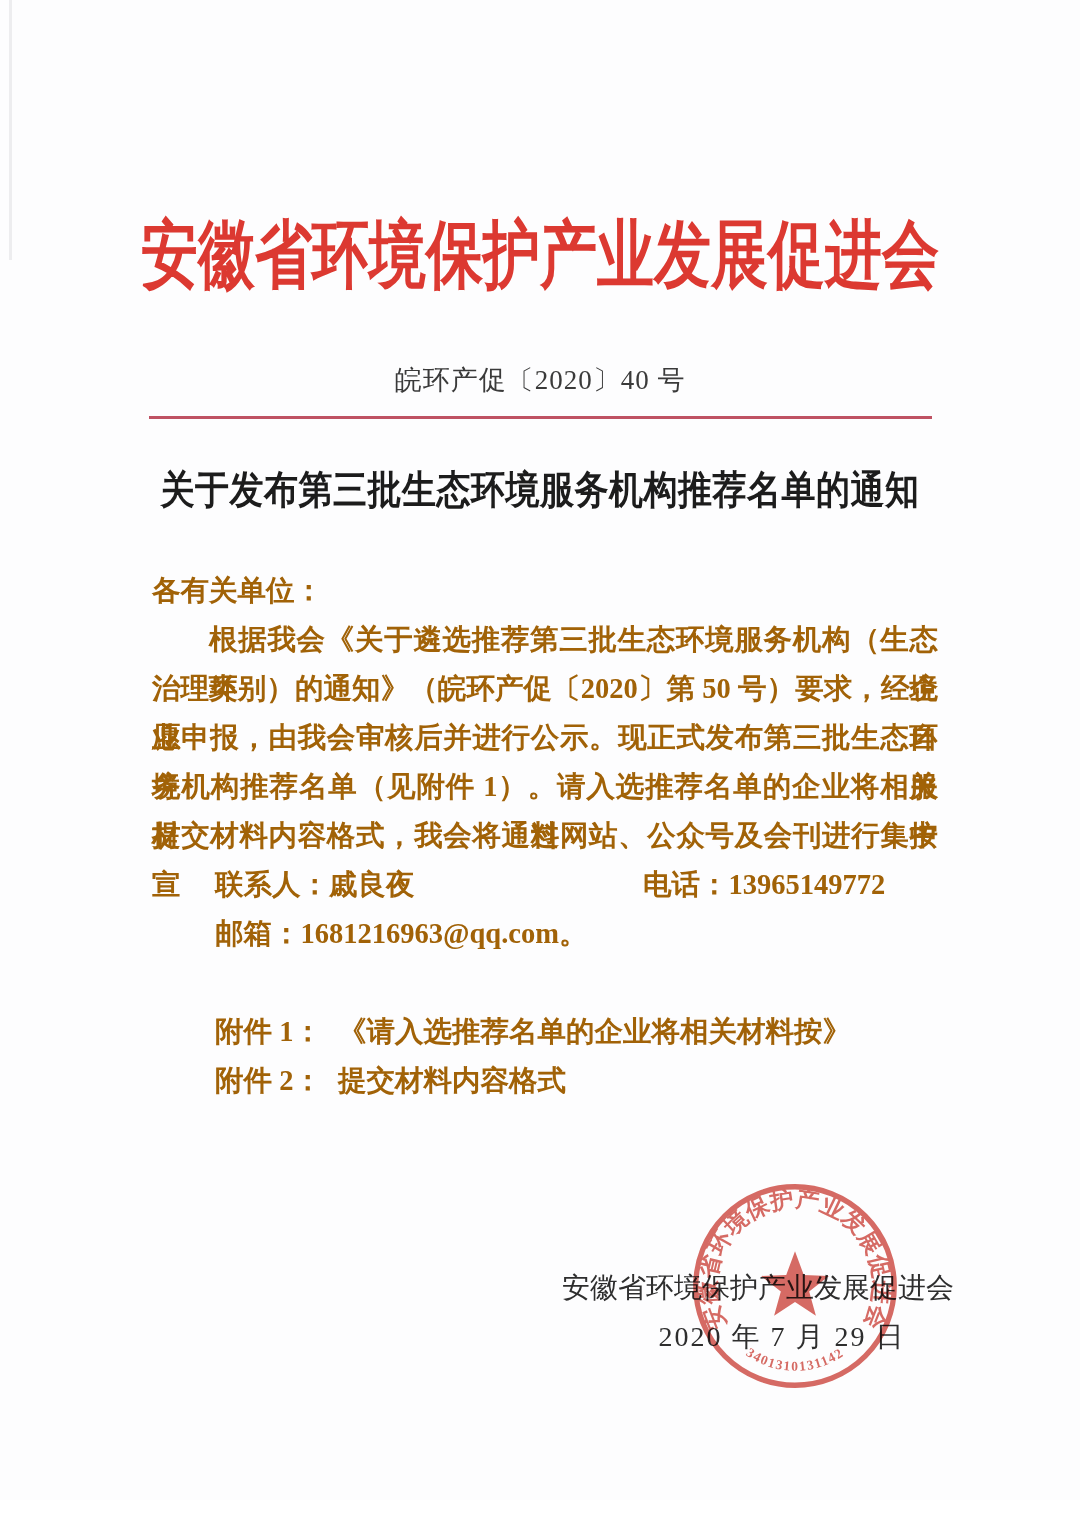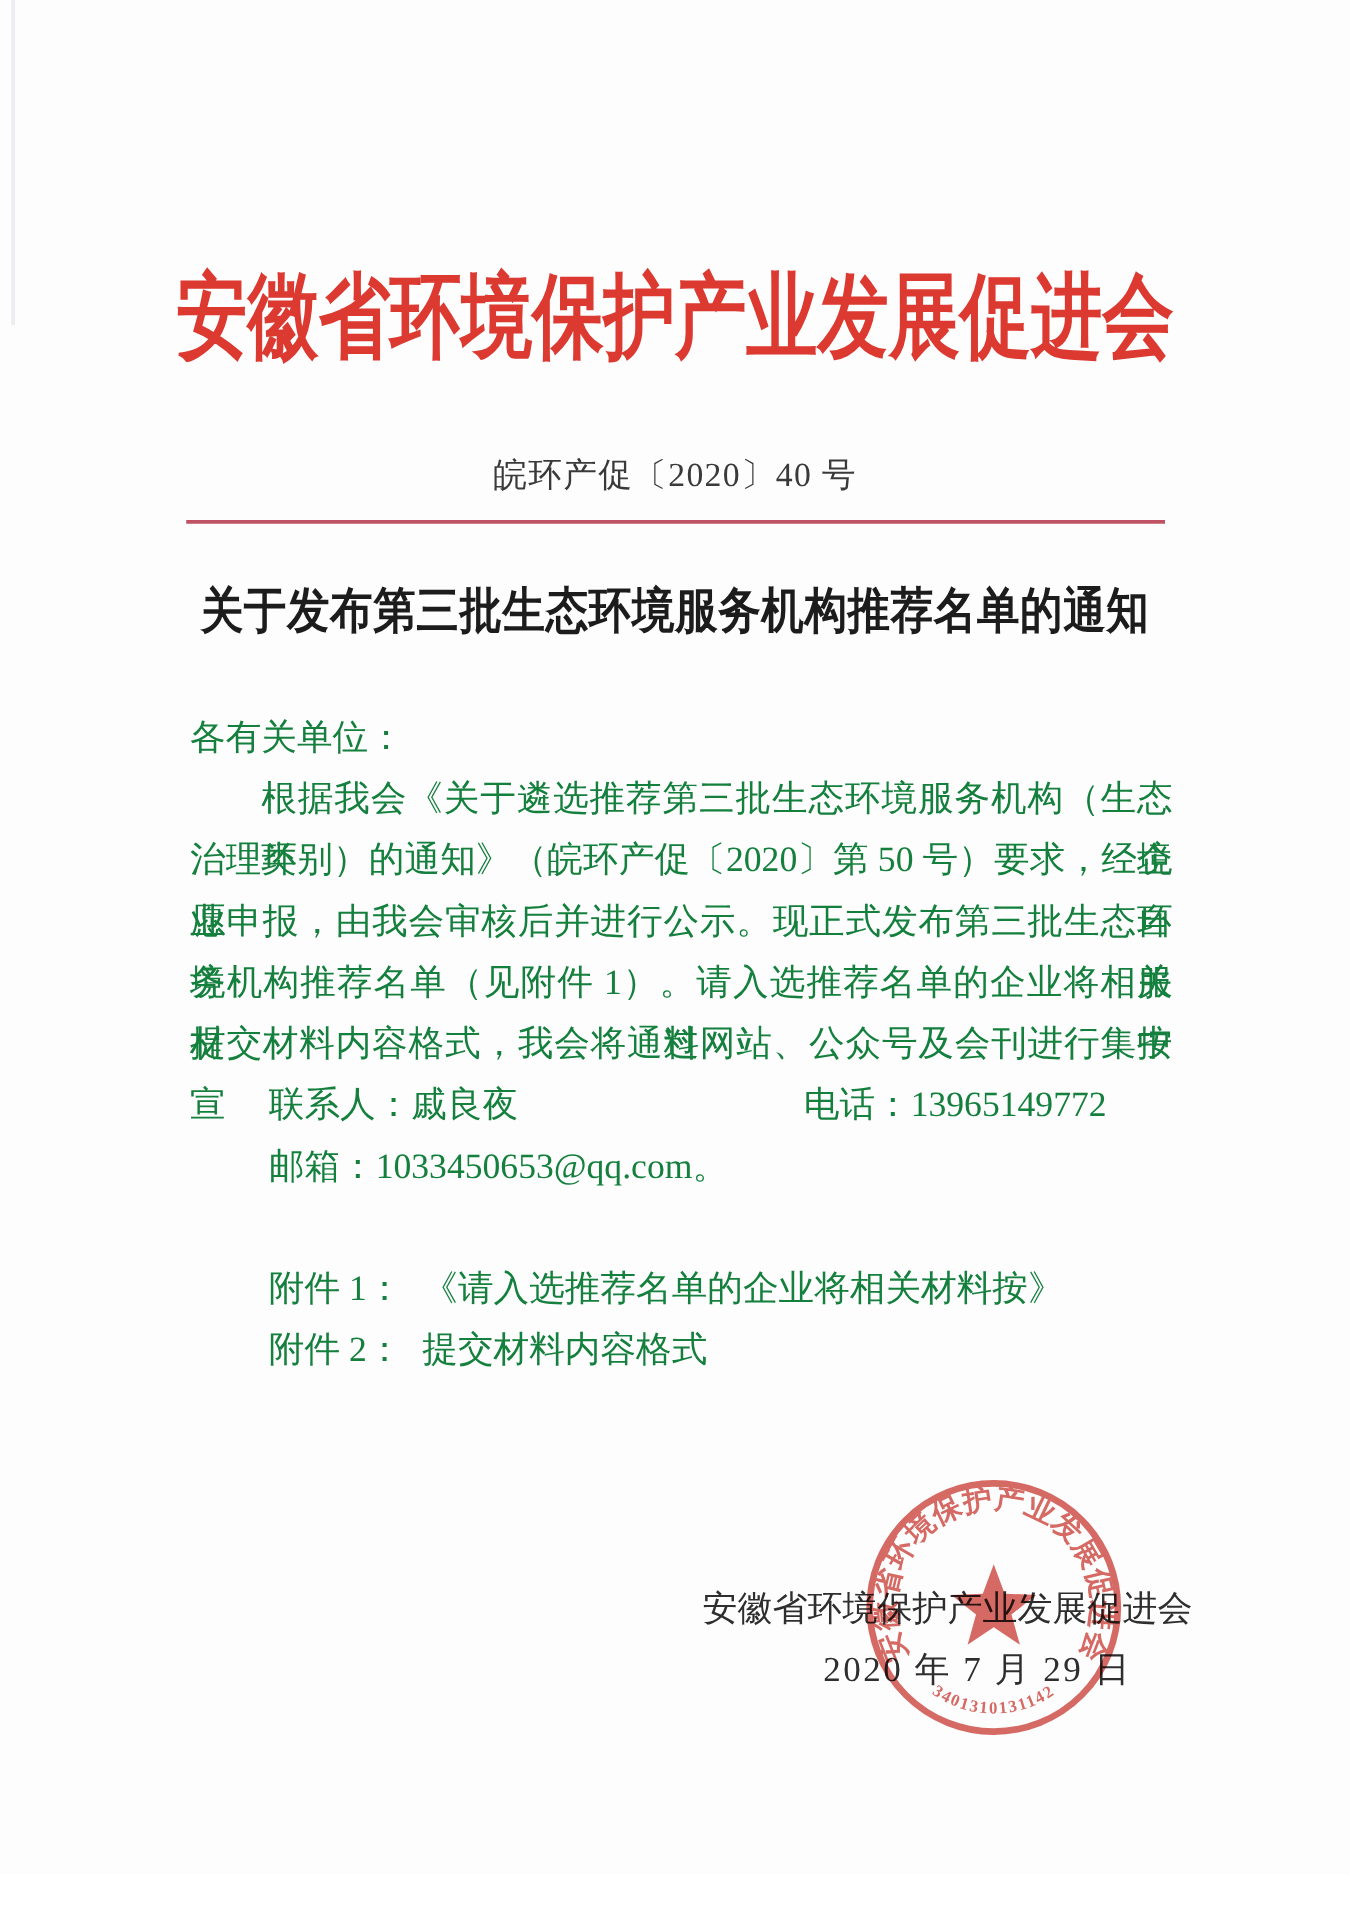--- a/index.html
+++ b/index.html
@@ -50,21 +50,22 @@
     color: #1c1c1c;
     letter-spacing: 0.5px;
     transform: scaleY(1.15);
     transform-origin: 50% 50%;
     white-space: nowrap;
   }
   .body-block {
     position: absolute; left: 152px; top: 566px;
     width: 786px;
     font-size: 28.5px; line-height: 49px;
-    color: #15803d;
+    color: #a16207;
+    font-weight: bold;
   }
   .line { height: 49px; white-space: nowrap; }
   .stretch {
     white-space: normal;
     text-align: justify;
     text-align-last: justify;
   }
   .indent { padding-left: 57px; }
   .lead { padding-left: 63px; }
   .contact-row { position: relative; }
@@ -119,21 +120,21 @@
     <div class="line lead contact-row">
       <span>
         <span>联系人：</span><span>戚良夜</span>
       </span>
       <span class="contact-phone">
         <span>电话：</span><span>13965149772</span>
       </span>
     </div>
 
     <div class="line lead">
-      <span>邮箱：</span><span>1033450653@qq.com。</span>
+      <span>邮箱：</span><span>1681216963@qq.com。</span>
     </div>
 
     <div class="spacer"></div>
 
     <div class="line lead">
       <span class="attach-label">附件 1：</span><span>《请入选推荐名单的企业将相关材料按》</span>
     </div>
     <div class="line lead">
       <span class="attach-label">附件 2：</span><span>提交材料内容格式</span>
     </div>

